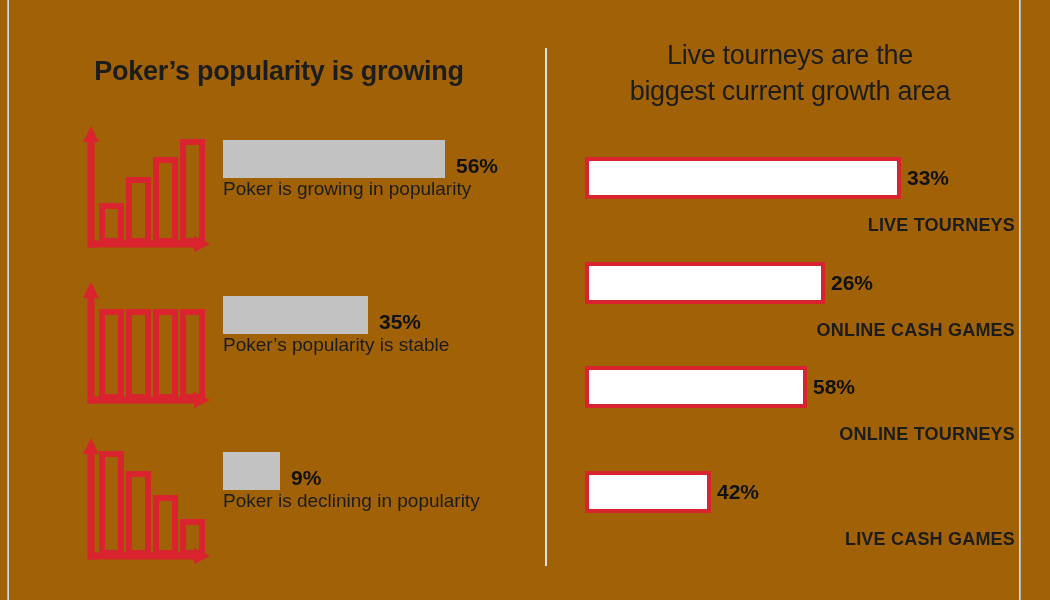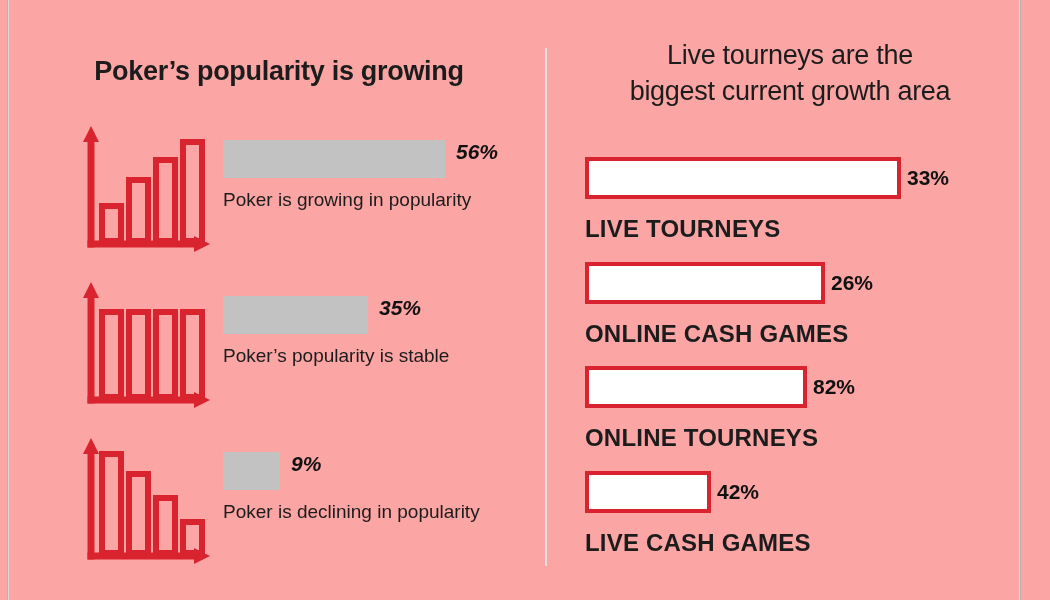--- a/index.html
+++ b/index.html
@@ -8,21 +8,21 @@
     width: 1050px;
     height: 600px;
     background: #ffffff;
     font-family: "Liberation Sans", sans-serif;
   }
 
   #infographic {
     position: relative;
     width: 1050px;
     height: 600px;
-    background: #fca5a5;
+    background: #a16207;
     overflow: hidden;
   }
 
   
   .frame-line {
     position: absolute;
     top: 0;
     width: 1px;
     height: 600px;
     background: #b4b4b4;
@@ -83,37 +83,35 @@
 
   
   .gray-block {
     position: absolute;
     left: 209px;
     top: 28px;
     width: 320px;
   }
   .gray-bar-line {
     display: flex;
-    align-items: flex-start;
+    align-items: flex-end;
     height: 38px;
-    font-style: italic;
   }
   .gray-bar {
     height: 38px;
     background: #c2c2c2;
   }
   .gray-pct {
     font-size: 21px;
     font-weight: bold;
     color: #111111;
     margin-left: 11px;
     white-space: nowrap;
   }
   .gray-label {
-    margin-top: 11px;
     font-size: 19px;
     font-weight: normal;
     color: #1c1c1c;
     white-space: nowrap;
   }
 
   
   .panel-right {
     position: absolute;
     left: 560px;
@@ -158,25 +156,26 @@
   }
   .hollow-pct {
     font-size: 21px;
     font-weight: bold;
     color: #111111;
     margin-left: 6px;
     white-space: nowrap;
   }
   .hollow-label {
     margin-top: 9px;
-    font-size: 24px;
+    font-size: 18px;
     font-weight: bold;
     color: #1c1c1c;
     letter-spacing: 0.2px;
     white-space: nowrap;
+    text-align: right;
   }
 </style>
 </head>
 <body>
 
 <div id="infographic">
 
   <div class="frame-line left"></div>
   <div class="frame-line right"></div>
 
@@ -284,21 +283,21 @@
       <div class="hollow-bar-line">
         <div class="hollow-bar" style="width:240px"></div>
         <div class="hollow-pct">26%</div>
       </div>
       <div class="hollow-label">ONLINE CASH GAMES</div>
     </div>
 
     <div class="right-row r2">
       <div class="hollow-bar-line">
         <div class="hollow-bar" style="width:222px"></div>
-        <div class="hollow-pct">82%</div>
+        <div class="hollow-pct">58%</div>
       </div>
       <div class="hollow-label">ONLINE TOURNEYS</div>
     </div>
 
     <div class="right-row r3">
       <div class="hollow-bar-line">
         <div class="hollow-bar" style="width:126px"></div>
         <div class="hollow-pct">42%</div>
       </div>
       <div class="hollow-label">LIVE CASH GAMES</div>

